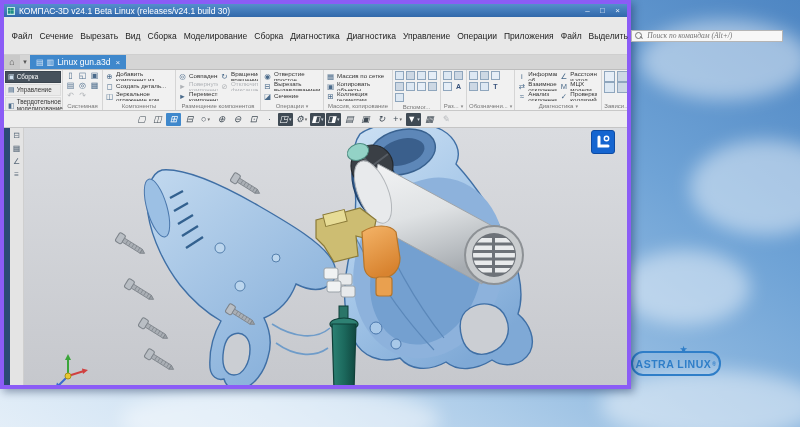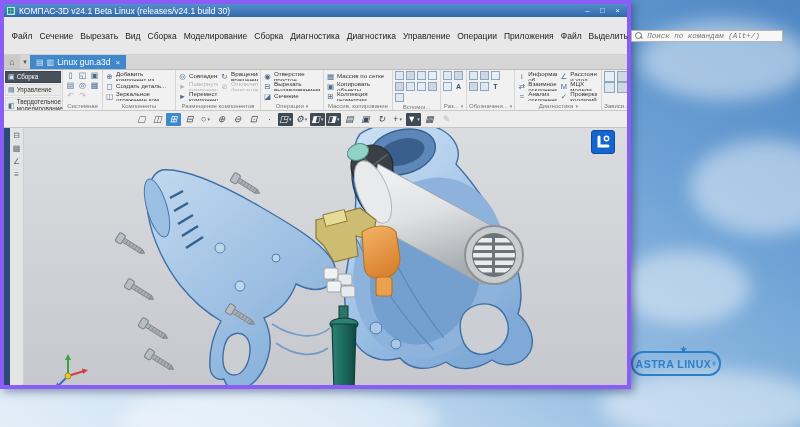--- a/index.html
+++ b/index.html
@@ -31,21 +31,21 @@
   .win-btn{width:13px;height:10px;text-align:center;line-height:9px;font-size:8px;color:#eaf2fb;cursor:default}
 
   .menubar{height:13px;background:#e8e8e8;border-bottom:1px solid #cfcfcf;display:flex;align-items:center;
     padding:12px 4px;font-size:8.5px;color:#222;flex:0 0 auto;}
   .menu-item{padding:0 3.5px;white-space:nowrap}
   .search-box{margin-left:auto;margin-right:4px;width:148px;height:10px;background:#f7f7f7;border:1px solid #b5b5b5;
     display:flex;align-items:center;padding:0 3px;gap:3px;}
   .mag{width:5px;height:5px;border:1px solid #777;border-radius:50%;position:relative;flex:0 0 auto}
   .mag::after{content:"";position:absolute;left:4px;top:4px;width:3px;height:1px;background:#777;transform:rotate(45deg)}
   .search-box input{border:none;background:transparent;font-size:7.5px;font-style:italic;color:#888;width:130px;outline:none;
-    font-family:Liberation Mono, monospace}
+    font-family:Liberation Serif, serif}
 
   .tabbar{height:14px;background:#d5d5d5;display:flex;align-items:stretch;flex:0 0 auto;border-bottom:1px solid #bdbdbd}
   .home-btn{width:16px;background:#c9c9c9;display:flex;align-items:center;justify-content:center;font-size:9px;color:#444}
   .tab-caret{width:10px;display:flex;align-items:center;justify-content:center;font-size:7px;color:#555}
   .doc-tab{background:#3f88cc;color:#fff;display:flex;align-items:center;gap:3px;padding:0 6px;font-size:8.5px}
   .tab-doc-icon{font-size:8px;color:#dce9f7}
   .tab-close{font-size:8px;margin-left:2px;color:#e8f0fa}
 
   
   .ribbon{height:40px;background:#f1f1f1;border-bottom:1px solid #c8c8c8;display:flex;flex:0 0 auto;overflow:hidden}

